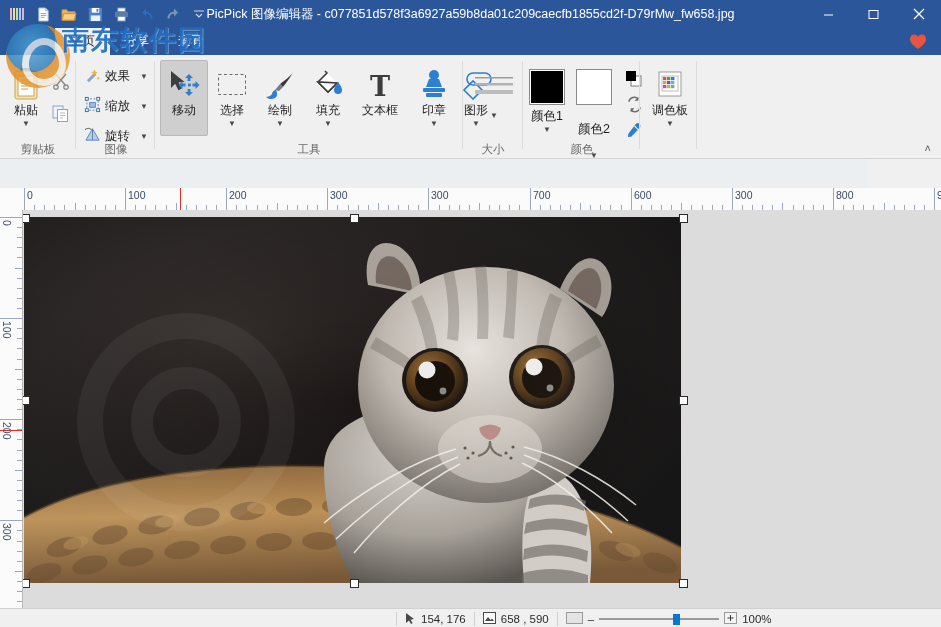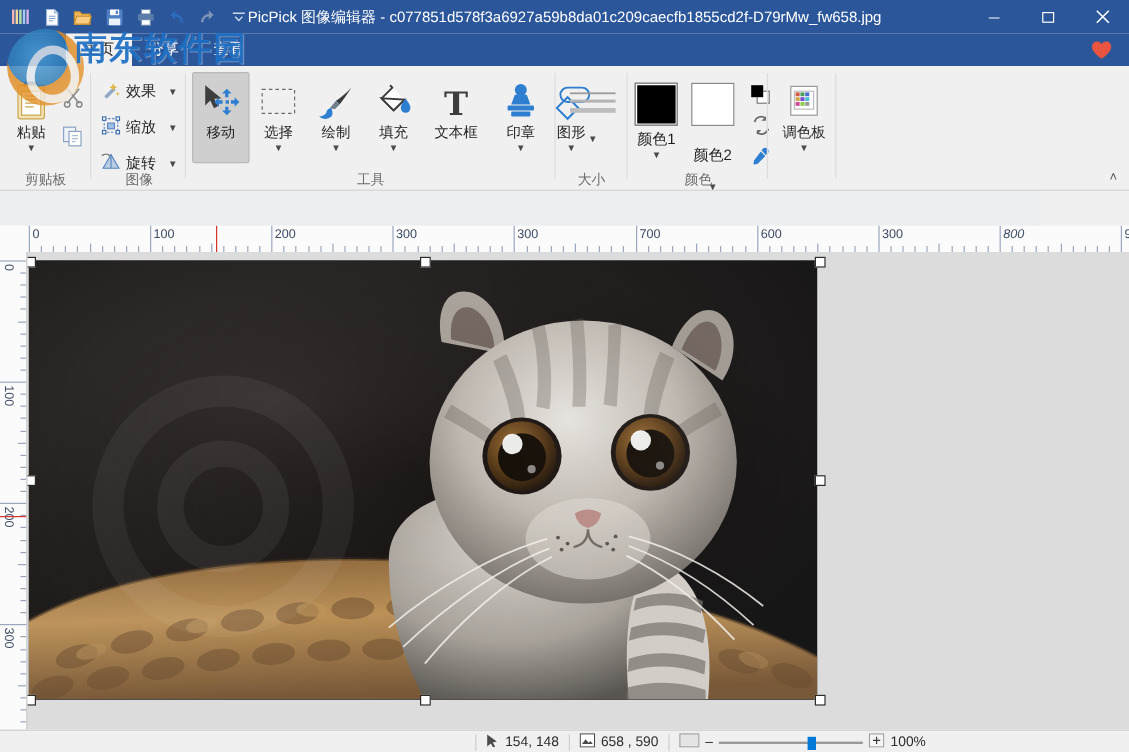--- a/index.html
+++ b/index.html
@@ -579,21 +579,21 @@
         <div class="tk" style="left: 742px; height: 5px;"></div>
         <div class="tk" style="left: 752px; height: 5px;"></div>
         <div class="tk" style="left: 762px; height: 5px;"></div>
         <div class="tk" style="left: 772px; height: 5px;"></div>
         <div class="tk" style="left: 782px; height: 7px;"></div>
         <div class="tk" style="left: 793px; height: 5px;"></div>
         <div class="tk" style="left: 803px; height: 5px;"></div>
         <div class="tk" style="left: 813px; height: 5px;"></div>
         <div class="tk" style="left: 823px; height: 5px;"></div>
         <div class="tk" style="left: 833px; height: 22px;"></div>
-        <div class="lb" style="left: 836px; font-style: italic;">800</div>
+        <div class="lb" style="left: 836px;">800</div>
         <div class="tk" style="left: 843px; height: 5px;"></div>
         <div class="tk" style="left: 853px; height: 5px;"></div>
         <div class="tk" style="left: 863px; height: 5px;"></div>
         <div class="tk" style="left: 873px; height: 5px;"></div>
         <div class="tk" style="left: 884px; height: 7px;"></div>
         <div class="tk" style="left: 894px; height: 5px;"></div>
         <div class="tk" style="left: 904px; height: 5px;"></div>
         <div class="tk" style="left: 914px; height: 5px;"></div>
         <div class="tk" style="left: 924px; height: 5px;"></div>
         <div class="tk" style="left: 934px; height: 22px;"></div>
@@ -812,21 +812,21 @@
 
   <div class="statusbar">
     <div class="sec" style="width:380px;"></div>
     <div class="sep"></div>
     <div class="sec">
       <span>
         <svg width="11" height="12" viewBox="0 0 11 12">
             <path d="M1 1l8 6-3.4.7 2 3.3-1.6 1-2-3.4L1 11z" fill="#4a4a4a"></path>
           </svg>
       </span>
-      <span>154, 148</span>
+      <span>154, 176</span>
     </div>
     <div class="sep"></div>
     <div class="sec">
       <span>
         <svg width="13" height="12" viewBox="0 0 13 12">
             <rect x="0.5" y="0.5" width="12" height="11" fill="#fff" stroke="#4a4a4a"></rect>
             <path d="M2 9l3-4 2.5 3L9 6.5 11 9z" fill="#4a4a4a"></path>
           </svg>
       </span>
       <span>658 , 590</span>

